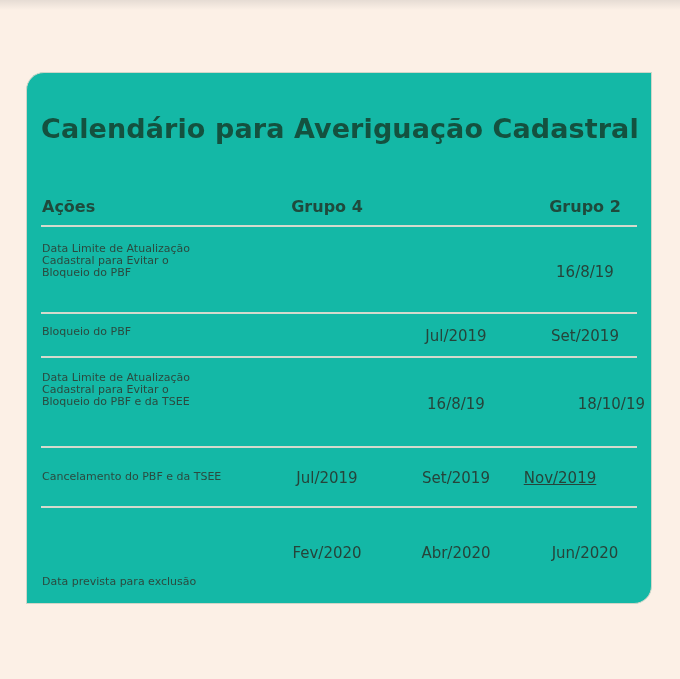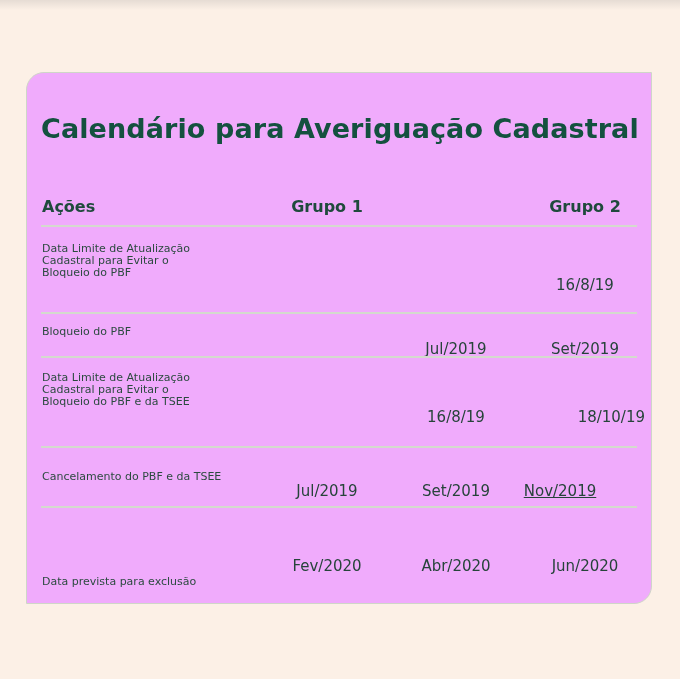--- a/index.html
+++ b/index.html
@@ -14,21 +14,21 @@
       position: absolute; left: 0; top: 0; width: 680px; height: 10px;
       background: linear-gradient(#e6dcd4, #fcf0e6);
     }
     .card {
       position: absolute;
       left: 26px; top: 72px;
       width: 626px; height: 532px;
       border: 1.5px solid #cfd6c8;
       border-radius: 18px 0 18px 0;
       box-sizing: border-box;
-      background: #f0abfc;
+      background: #14b8a6;
     }
     .title {
       position: absolute; left: 14px; top: 40px;
       font-size: 27px; font-weight: bold;
       color: #14513f;
       letter-spacing: 0.1px;
       white-space: nowrap;
       font-family: "DejaVu Sans", sans-serif;
     }
     .hdr {
@@ -42,33 +42,32 @@
     }
     .action {
       position: absolute; left: 15px;
       font-size: 11px; line-height: 12px; color: #2b4a3f;
       white-space: pre-line;
     }
     .cell {
       position: absolute; width: 120px; text-align: center;
       font-size: 15px; color: #26443a;
       white-space: nowrap;
-      margin-top: 13px;
     }
   </style>
 </head>
 <body>
 
 <div class="top-shade"></div>
 
 <div class="card">
   <div class="title">Calendário para Averiguação Cadastral</div>
 
   <div class="hdr" style="left:15px;">Ações</div>
-  <div class="hdr" style="left:240px;width:120px;text-align:center;">Grupo 1</div>
+  <div class="hdr" style="left:240px;width:120px;text-align:center;">Grupo 4</div>
   <div class="hdr" style="left:498px;width:120px;text-align:center;">Grupo 2</div>
 
   <div class="hline" style="top:152px;"></div>
 
   <div>
     <div class="action" style="top:170px;">Data Limite de Atualização
 Cadastral para Evitar o
 Bloqueio do PBF</div>
     <div class="cell" style="left:240px;top:190px;"></div>
     <div class="cell" style="left:369px;top:190px;"></div>

